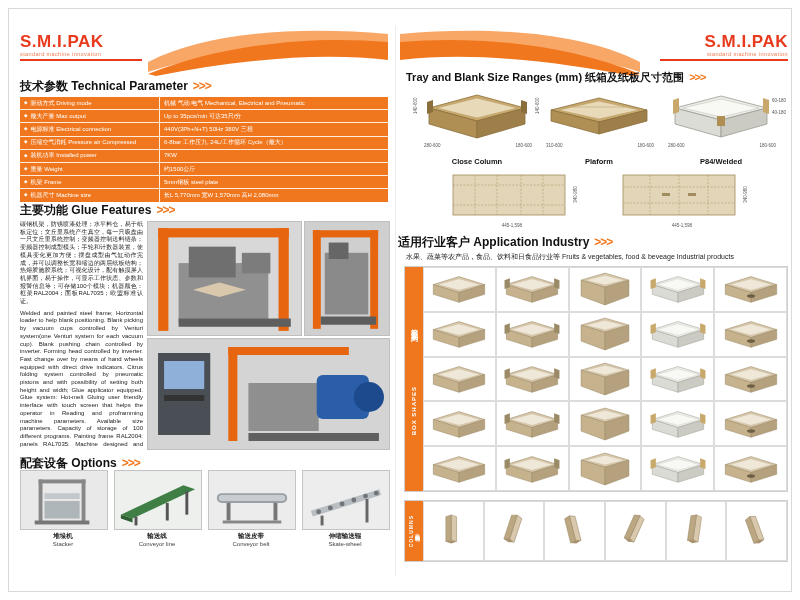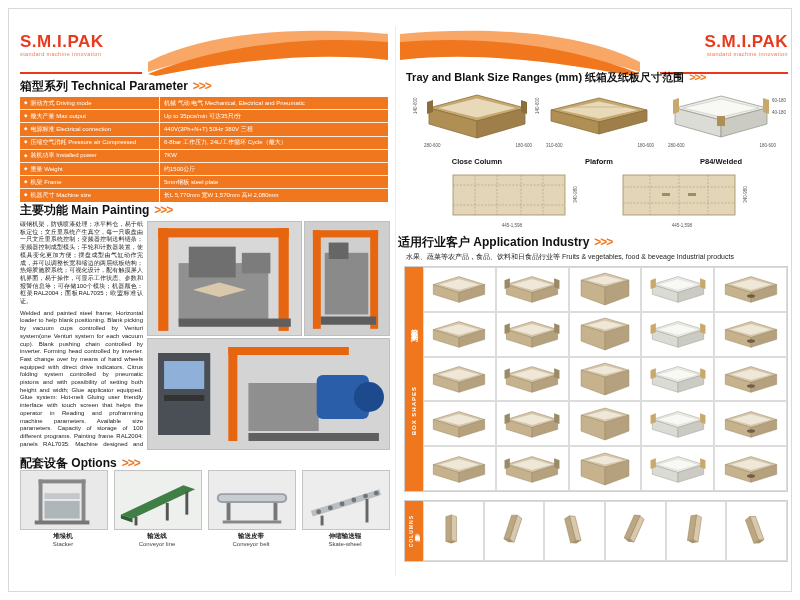--- a/index.html
+++ b/index.html
@@ -2,21 +2,21 @@
 <html><head>
 <meta charset="utf-8">
 <style>
   html,body{margin:0;padding:0;background:#ffffff;}
   body{font-family:"Liberation Sans","DejaVu Sans",sans-serif;}
   .sheet{position:relative;width:800px;height:600px;background:#fff;overflow:hidden;}
   .frame{position:absolute;inset:8px;border:1px solid #d9d9d9;pointer-events:none;}
   .fold{position:absolute;left:395px;top:26px;width:1px;height:550px;background:#ececec;}
 
   
-  .logo{position:absolute;border-bottom:2px solid #e8391d;padding-bottom:15px;}
+  .logo{position:absolute;border-bottom:2px solid #e8391d;padding-bottom:2px;}
   .logo-text{font-size:17px;font-weight:bold;color:#e8391d;letter-spacing:.5px;line-height:18px;}
   .logo-tag{font-size:5.5px;color:#ef7a4d;letter-spacing:.4px;}
   .logo.right{text-align:right;}
 
   
   .heading{position:absolute;display:flex;gap:5px;align-items:baseline;font-weight:bold;font-size:12px;color:#111;white-space:nowrap;}
   .h-arrows{color:#f0771e;font-weight:bold;letter-spacing:-1px;}
 
   
   .tech-table{position:absolute;left:20px;top:97px;width:368px;background:#f0771e;}
@@ -99,21 +99,21 @@
         <path d="M0 50 C 80 18, 170 12, 240 18 L240 36 C 170 28, 90 36, 8 52 Z" fill="#F0771E"></path>
       </svg>
     </div>
 
     <div class="logo" style="left:20px;top:33px;width:122px;">
       <div class="logo-text">S.M.I.PAK</div>
       <div class="logo-tag">standard machine innovation</div>
     </div>
 
     <div class="heading" style="left:20px;top:78px;">
-      <span>箱型系列 Technical Parameter</span>
+      <span>技术参数 Technical Parameter</span>
       <span class="h-arrows">&gt;&gt;&gt;</span>
     </div>
 
     <div class="tech-table">
         <div class="trow">
        <div class="tcell tlabel">
             <span class="dia">◆</span>
             <span>驱动方式 Driving mode</span>
           </div>
        <div class="tcell">机械 气动 电气 Mechanical, Electrical and Pneumatic</div>
@@ -163,21 +163,21 @@
         <div class="trow">
        <div class="tcell tlabel">
             <span class="dia">◆</span>
             <span>机器尺寸 Machine size</span>
           </div>
        <div class="tcell">长L 5,770mm  宽W 1,570mm  高H 2,080mm</div>
      </div>
       </div>
 
     <div class="heading" style="left:20px;top:202px;">
-      <span>主要功能 Main Painting</span>
+      <span>主要功能 Glue Features</span>
       <span class="h-arrows">&gt;&gt;&gt;</span>
     </div>
 
     <div class="feat-text">
       <div class="cn">碳钢机架，防锈喷漆处理；水平料仓，易于纸板定位；文丘里系统产生真空，每一只吸盘由一只文丘里系统控制；变频器控制送料链条；变频器控制成型模头；手轮和计数器装置，使模具变化更加方便；摆盘成型由气缸动作完成，并可以调整长宽和缩边的两层纸板结构；热熔胶施胶系统；可视化设计，配有触摸屏人机界面，易于操作，可显示工作状态、参数和报警信息等；可存储100个模块；机器颜色：框架RAL2004；面板RAL7035；欧盟标准认证。</div>
       <div class="en">Welded and painted steel frame; Horizontal loader to help blank positioning. Blank picking by vacuum cups controlled by Venturi system(one Venturi system for each vacuum cup). Blank pushing chain controlled by inverter. Forming head controlled by inverter. Fast change over by means of hand wheels equipped with direct drive indicators. Citrus folding system controlled by pneumatic pistons and with possibility of setting both height and width; Glue applicator equipped. Glue system: Hot-melt Gluing user friendly interface with touch screen that helps the operator in Reading and proframming machine parameters. Available size parameters. Capacity of storage of 100 different programs. Painting frame RAL2004: panels RAL7035. Machine designed and manufactured according to the relating CE safety Rules 2006/42/CE|2004/108/CE et 2006/95/CE.</div>
     </div>
 
     <div class="photo" style="left:147px;top:221px;width:153px;height:113px;">
       <svg viewBox="0 0 150 110" preserveAspectRatio="none">

